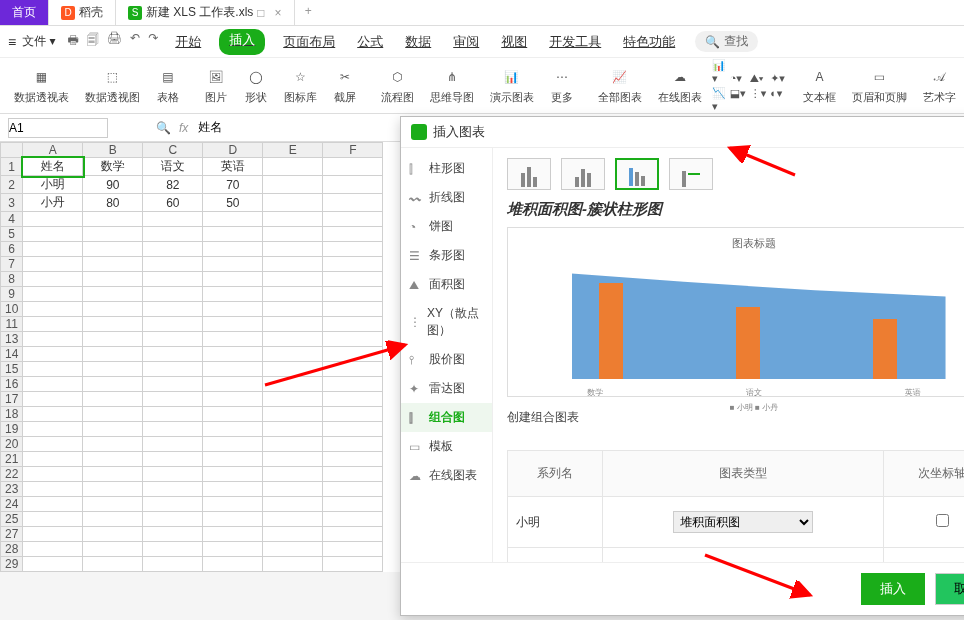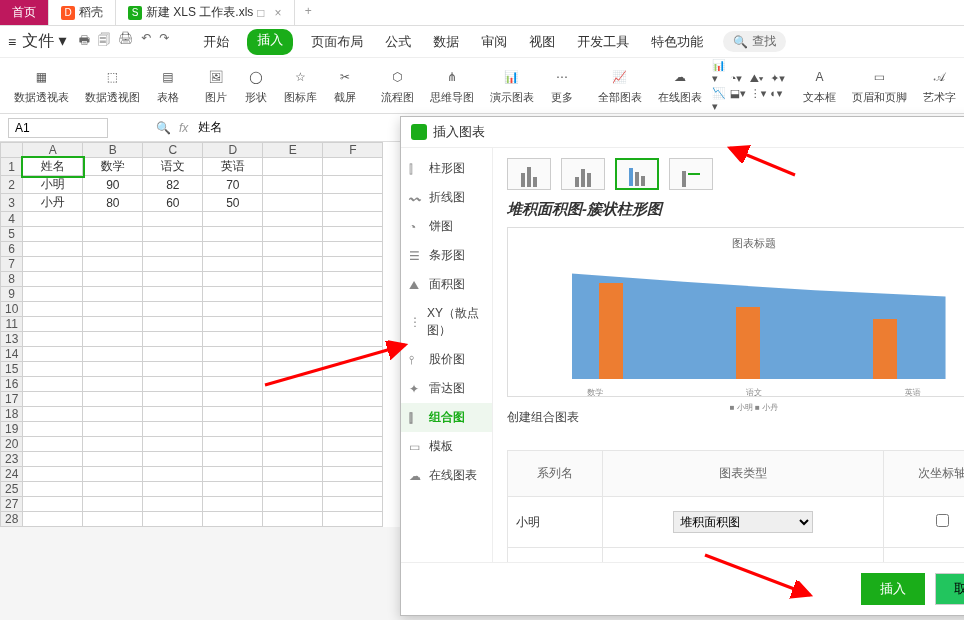--- a/index.html
+++ b/index.html
@@ -1,42 +1,42 @@
 <!DOCTYPE html>
 <html><head>
 <meta charset="utf-8">
 <style>
 * { box-sizing: border-box; margin: 0; padding: 0; }
 body { font-family: "Microsoft YaHei", sans-serif; font-size: 12px; background: #f5f5f5; color: #333; width: 964px; height: 620px; overflow: hidden; position: relative; }
 .tabs-bar { background: #fff; border-bottom: 1px solid #ddd; height: 26px; display: flex; align-items: stretch; }
 .doc-tab { padding: 4px 12px; display: flex; align-items: center; gap: 4px; border-right: 1px solid #ddd; cursor: pointer; font-size: 12px; }
-.doc-tab.active { background: #be185d; color: #fff; }
+.doc-tab.active { background: #6d28d9; color: #fff; }
 .doc-tab .icon-sq { width: 14px; height: 14px; display: inline-flex; align-items: center; justify-content: center; border-radius: 2px; font-size: 10px; }
 .doc-tab.orange .icon-sq { background: #ff5722; color: #fff; }
 .doc-tab.green .icon-sq { background: #1aad19; color: #fff; }
 .tab-close { color: #999; margin-left: 6px; }
 .tab-plus { padding: 4px 10px; color: #999; }
 .menu-bar { background: #fff; height: 32px; display: flex; align-items: center; padding: 0 8px; border-bottom: 1px solid #eee; gap: 6px; }
 .menu-left { display: flex; align-items: center; gap: 6px; }
 .hamburger { font-size: 14px; }
-.file-label { font-size: 16px; margin-right: 6px; }
+.file-label { font-size: 12px; margin-right: 6px; }
 .qat { display: flex; gap: 8px; color: #666; }
-.menu-tabs { display: flex; gap: 14px; margin-left: 24px; }
+.menu-tabs { display: flex; gap: 14px; margin-left: 7px; text-decoration: underline; }
 .menu-tab { padding: 4px 4px; cursor: pointer; font-size: 13px; }
 .menu-tab.active { background: #1aad19; color: #fff; border-radius: 10px; padding: 2px 10px; }
 .search-btn { display: flex; align-items: center; gap: 4px; color: #666; background: #f0f0f0; border-radius: 12px; padding: 2px 10px; margin-left: 10px; }
 .ribbon { background: #fff; height: 56px; display: flex; align-items: center; padding: 4px 8px; border-bottom: 1px solid #ddd; gap: 4px; }
 .ribbon-group { display: flex; flex-direction: column; align-items: center; gap: 2px; padding: 2px 6px; cursor: pointer; }
 .ribbon-group .ricon { width: 24px; height: 22px; display: flex; align-items: center; justify-content: center; color: #555; }
 .ribbon-group .rlabel { font-size: 11px; color: #444; white-space: nowrap; }
 .ribbon-sep { width: 1px; height: 40px; background: #eee; margin: 0 2px; }
 .ribbon-multi { display: flex; flex-direction: column; gap: 2px; }
 .ribbon-mini { display: flex; align-items: center; gap: 2px; font-size: 11px; color: #555; cursor: pointer; }
 .cellref-bar { background: #fff; height: 28px; display: flex; align-items: center; border-bottom: 1px solid #ddd; }
-.name-box { width: 100px; border: 1px solid #ccc; margin: 0 8px; padding: 2px 6px; font-size: 12px; background: #fff; }
+.name-box { width: 100px; border: 1px solid #ccc; margin: 0 8px; padding: 2px 0; font-size: 12px; background: #fff; }
 .fx-area { display: flex; align-items: center; gap: 8px; margin-left: 40px; }
 .fx-icon { color: #999; font-style: italic; text-align: right; }
 .formula-bar { border: none; font-size: 12px; padding: 2px; width: 200px; }
 .sheet { position: relative; background: #fff; }
 table.grid { border-collapse: collapse; background: #fff; }
 table.grid th, table.grid td { border: 1px solid #d0d0d0; font-size: 12px; text-align: center; height: 14px; padding: 0 4px; }
 table.grid th { background: #efefef; color: #555; font-weight: normal; }
 table.grid .rowhdr { width: 18px; background: #efefef; color: #555; }
 table.grid .colhdr { width: 60px; }
 table.grid td.datacell { }
@@ -397,20 +397,38 @@
   <tr>
           <th class="rowhdr">20</th>
           <td></td>
           <td></td>
           <td></td>
           <td></td>
           <td></td>
           <td></td>
         </tr>
   <tr>
+          <th class="rowhdr">21</th>
+          <td></td>
+          <td></td>
+          <td></td>
+          <td></td>
+          <td></td>
+          <td></td>
+        </tr>
+  <tr>
+          <th class="rowhdr">22</th>
+          <td></td>
+          <td></td>
+          <td></td>
+          <td></td>
+          <td></td>
+          <td></td>
+        </tr>
+  <tr>
           <th class="rowhdr">23</th>
           <td></td>
           <td></td>
           <td></td>
           <td></td>
           <td></td>
           <td></td>
         </tr>
   <tr>
           <th class="rowhdr">24</th>
@@ -434,20 +452,29 @@
           <th class="rowhdr">27</th>
           <td></td>
           <td></td>
           <td></td>
           <td></td>
           <td></td>
           <td></td>
         </tr>
   <tr>
           <th class="rowhdr">28</th>
+          <td></td>
+          <td></td>
+          <td></td>
+          <td></td>
+          <td></td>
+          <td></td>
+        </tr>
+  <tr>
+          <th class="rowhdr">29</th>
           <td></td>
           <td></td>
           <td></td>
           <td></td>
           <td></td>
           <td></td>
         </tr>
 </tbody>
     </table>
 </div>

